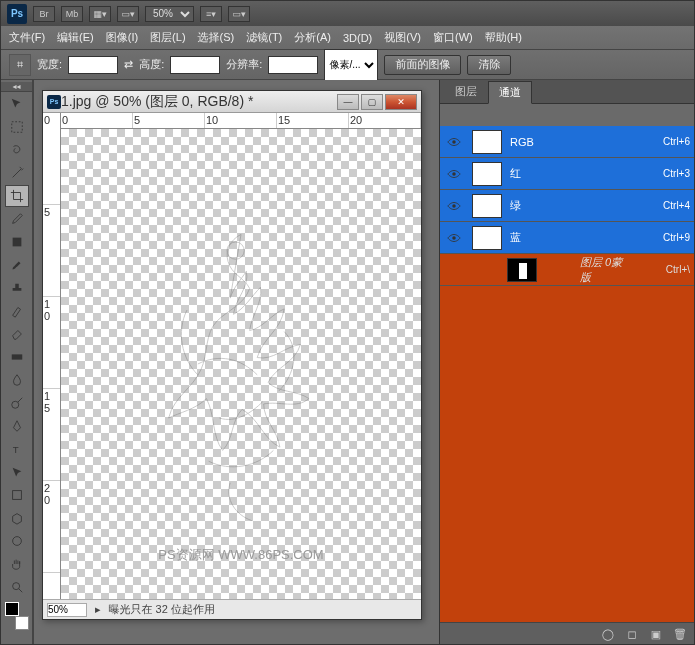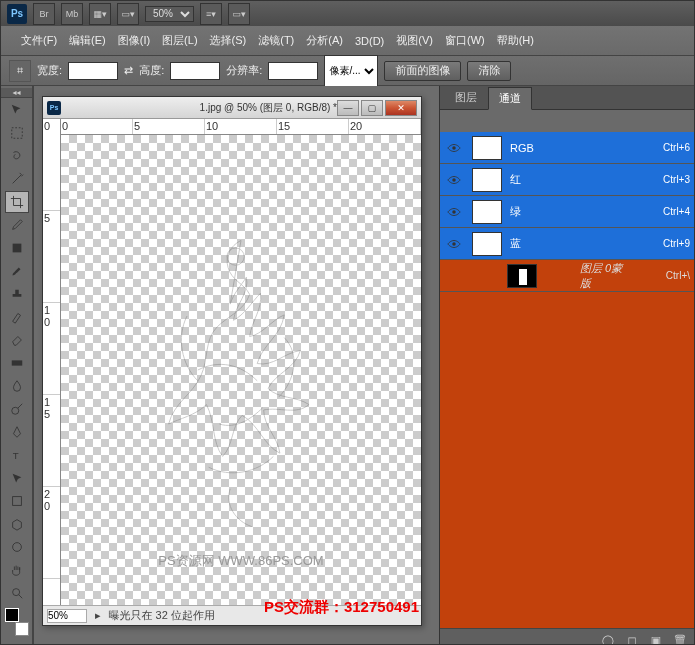--- a/index.html
+++ b/index.html
@@ -1,43 +1,43 @@
 <!DOCTYPE html>
 <html><head>
 <meta charset="utf-8">
 <style>
 * { margin: 0; padding: 0; box-sizing: border-box; font-family: "Microsoft YaHei", sans-serif; font-size: 11px; }
 body { background: #8e8e8e; width: 695px; height: 645px; overflow: hidden; border: 1px solid #333; }
 .titlebar { height: 25px; background: linear-gradient(#5f5f5f,#4a4a4a); display: flex; align-items: center; padding: 0 6px; gap: 6px; }
 .ps-logo { width: 20px; height: 20px; background: #0a2847; color: #7fc7ff; display: flex; align-items: center; justify-content: center; font-weight: bold; font-size: 10px; border-radius: 2px; }
-.title-btn { width: 22px; height: 22px; background: #5a5a5a; border: 1px solid #333; color: #ccc; display: flex; align-items: center; justify-content: center; font-size: 9px; }
+.title-btn { width: 22px; height: 16px; background: #5a5a5a; border: 1px solid #333; color: #ccc; display: flex; align-items: center; justify-content: center; font-size: 9px; }
 .title-select { background: #5a5a5a; border: 1px solid #333; color: #ddd; height: 16px; padding: 0 3px; font-size: 10px; }
 .watermark-top { margin-left: auto; color: #aaa; font-size: 11px; }
 .watermark-top small { color: #999; font-size: 9px; }
-.menubar { height: 30px; background: linear-gradient(#737373,#6a6a6a); display: flex; align-items: center; padding: 0 20px; gap: 12px; color: #eee; border-bottom: 1px solid #444; }
+.menubar { height: 24px; background: linear-gradient(#737373,#6a6a6a); display: flex; align-items: center; padding: 0 8px; gap: 12px; color: #eee; border-bottom: 1px solid #444; }
 .menubar span { cursor: default; }
 .optbar { height: 30px; background: linear-gradient(#6f6f6f,#656565); display: flex; align-items: center; padding: 0 8px; gap: 6px; color: #eee; border-bottom: 1px solid #444; }
 .opt-icon { width: 22px; height: 22px; border: 1px solid #555; background: #666; display: flex; align-items: center; justify-content: center; }
 .opt-label { font-size: 11px; }
 .opt-input { width: 50px; height: 18px; background: #fff; border: 1px solid #333; }
 .opt-select { height: 32px; background: #fff; border: 1px solid #333; font-size: 10px; }
 .opt-btn { height: 20px; background: linear-gradient(#7a7a7a,#5f5f5f); border: 1px solid #333; color: #eee; padding: 0 10px; border-radius: 2px; }
 .workspace { display: flex; height: calc(100% - 77px); }
 .toolbox { width: 32px; background: #6a6a6a; border-right: 1px solid #444; padding: 2px 0; }
 .toolbox .collapse { height: 10px; background: #5a5a5a; border-bottom: 1px solid #444; display: flex; align-items: center; justify-content: center; color: #ccc; font-size: 8px; }
 .tool { width: 24px; height: 22px; margin: 1px auto; display: flex; align-items: center; justify-content: center; color: #333; border: 1px solid transparent; }
 .tool.active { background: #b5b5b5; border: 1px solid #444; }
 .tool svg { width: 14px; height: 14px; }
 .swatches { width: 24px; margin: 4px auto; position: relative; height: 28px; }
 .sw-fg { position: absolute; width: 14px; height: 14px; background: #000; border: 1px solid #fff; top: 0; left: 0; }
 .sw-bg { position: absolute; width: 14px; height: 14px; background: #fff; border: 1px solid #888; bottom: 0; right: 0; }
 .main-area { flex: 1; padding: 10px 8px; position: relative; background: #6d6d6d; border-left:1px solid #444; }
 .doc-window { width: 380px; background: #e8e8e8; border: 1px solid #333; box-shadow: 2px 2px 6px rgba(0,0,0,0.3); }
 .doc-titlebar { height: 22px; background: linear-gradient(#eee,#d5d5d5); display: flex; align-items: center; padding: 0 4px; border-bottom: 1px solid #999; }
-.doc-title { flex: 1; color: #333; font-size: 10px; text-align: right; }
+.doc-title { flex: 1; color: #333; font-size: 14px; }
 .win-btns { display: flex; gap: 2px; }
 .win-btn { width: 22px; height: 16px; border: 1px solid #888; display: flex; align-items: center; justify-content: center; font-size: 9px; }
 .win-min { background: linear-gradient(#ddd,#bbb); color: #333; }
 .win-max { background: linear-gradient(#ddd,#bbb); color: #333; }
 .win-close { background: linear-gradient(#d86,#c53,#a32); color: #fff; width: 32px; }
 .doc-content { display: flex; }
 .ruler-v { width: 18px; background: #fff; border-right: 1px solid #888; font-size: 8px; color: #333; }
 .ruler-v div { height: 92px; border-bottom: 1px solid #ccc; padding: 1px; }
 .doc-right { flex: 1; }
 .ruler-h { height: 16px; background: #fff; border-bottom: 1px solid #888; display: flex; font-size: 8px; color: #333; }
@@ -278,21 +278,20 @@
             </div>
           </div>
         </div>
       </div>
       <div class="doc-status">
         <input class="zoom-input" value="50%" style="">
         <span>▸</span>
         <span>曝光只在 32 位起作用</span>
       </div>
     </div>
-    <div class="red-text">PS交流群：312750491</div>
   </div>
 
   <div class="panels">
     <div class="panel-tabs">
       <div class="ptab">图层</div>
       <div class="ptab active">通道</div>
     </div>
     <div class="channel-list" id="ch-list">
         <div class="channel-row selected">
           <div class="eye">

